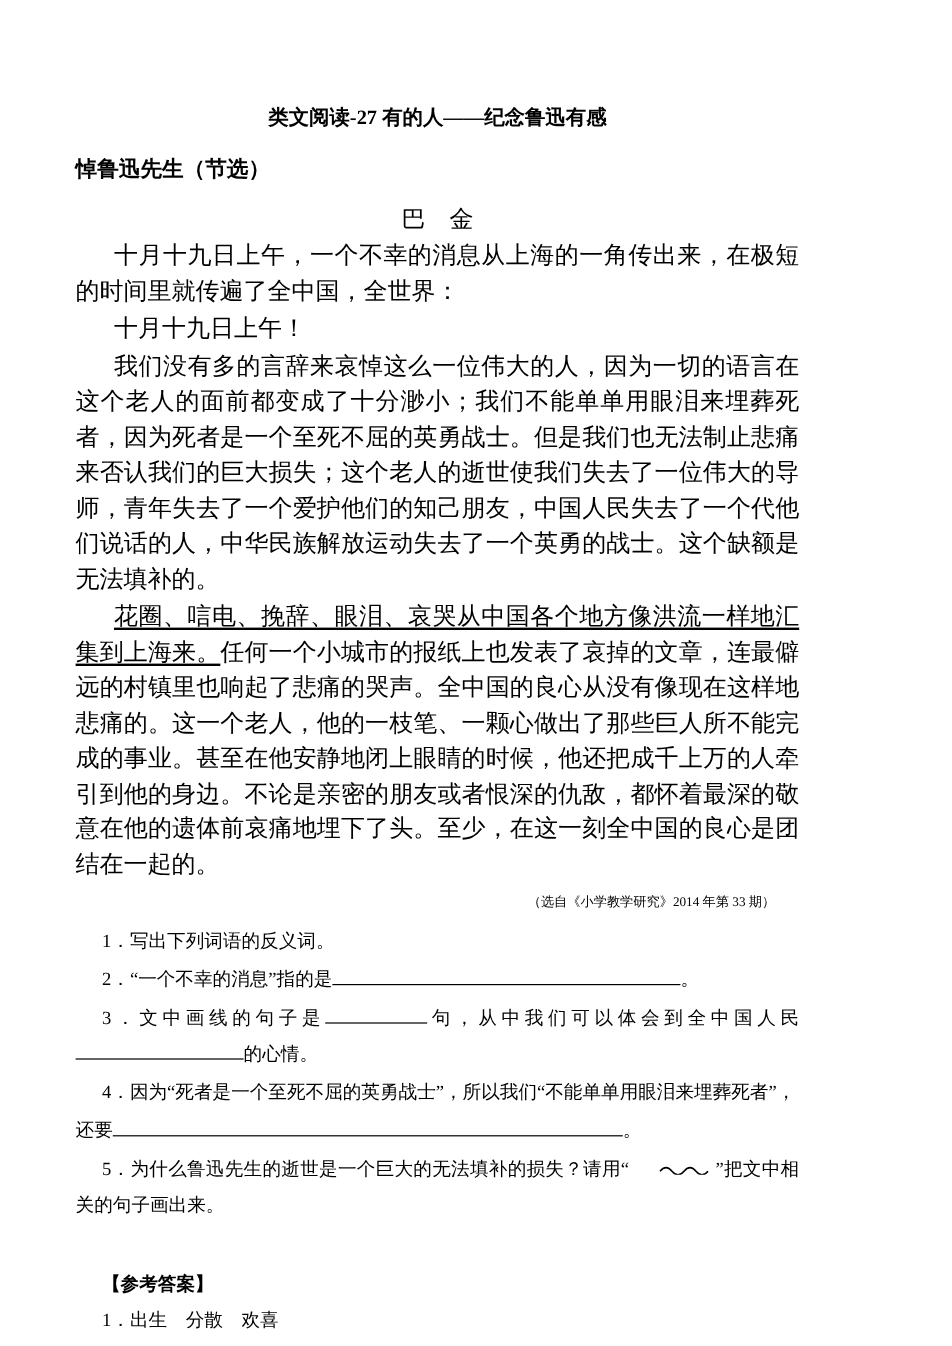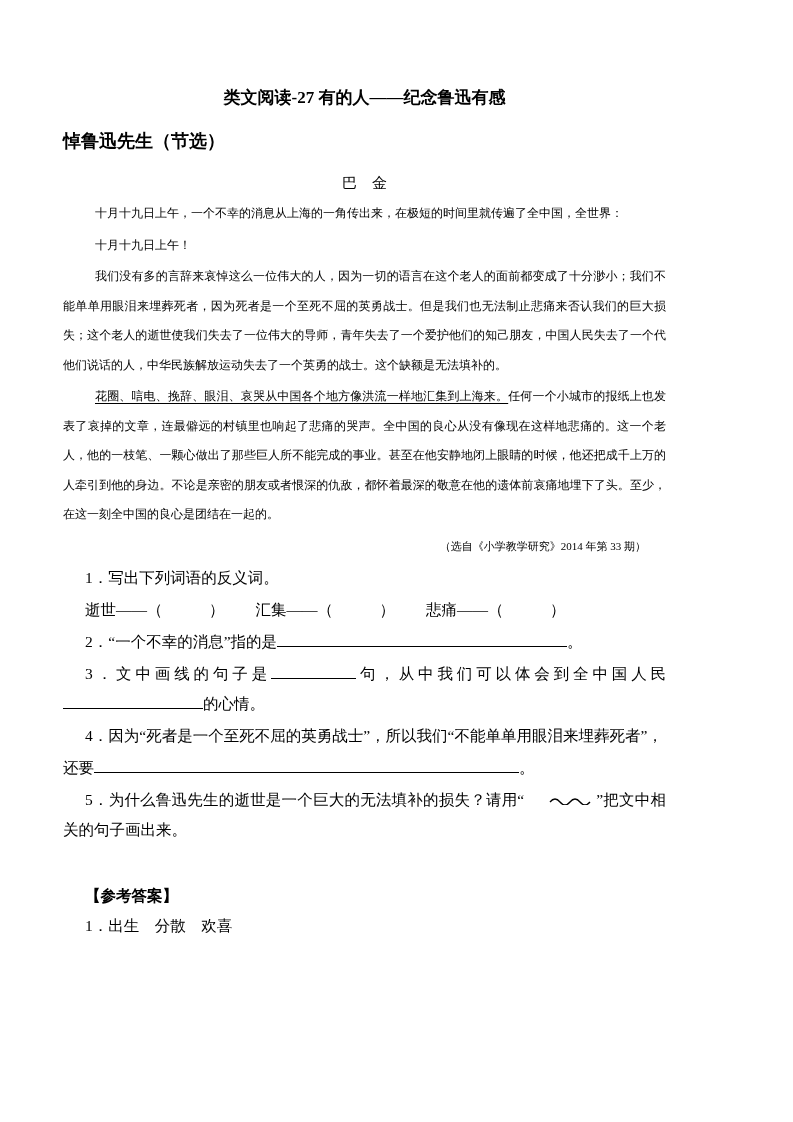--- a/index.html
+++ b/index.html
@@ -15,24 +15,24 @@
   }
   .doc-title{
     font-size:17px;font-weight:bold;text-align:center;
     line-height:20px;margin:0 0 23px 0;
   }
   .essay-title{
     font-size:18px;font-weight:bold;text-align:left;
     line-height:20px;margin:0 0 23px 0;
   }
   .author{
-    font-size:15px;text-align:center;line-height:18px;margin:0 0 7px 0;
+    font-size:20px;text-align:center;line-height:18px;margin:0 0 7px 0;
   }
   .essay p{
-    font-size:12px;line-height:29.5px;margin:2px 0 0 0;
+    font-size:20px;line-height:29.5px;margin:2px 0 0 0;
     text-align:justify;text-indent:32px;
   }
   .underlined{text-decoration:underline;text-underline-offset:3px;}
   .essay p.source{text-align:right;text-indent:0;padding-right:20px;font-size:11px;}
   .questions p{
     font-size:15.5px;line-height:30px;margin:2px 0 0 0;
     text-align:justify;text-indent:22px;
   }
   .questions p.cont{text-indent:0;}
   .blank{
@@ -64,21 +64,20 @@
   <div class="essay">
     <p>十月十九日上午，一个不幸的消息从上海的一角传出来，在极短的时间里就传遍了全中国，全世界：</p>
     <p>十月十九日上午！</p>
     <p>我们没有多的言辞来哀悼这么一位伟大的人，因为一切的语言在这个老人的面前都变成了十分渺小；我们不能单单用眼泪来埋葬死者，因为死者是一个至死不屈的英勇战士。但是我们也无法制止悲痛来否认我们的巨大损失；这个老人的逝世使我们失去了一位伟大的导师，青年失去了一个爱护他们的知己朋友，中国人民失去了一个代他们说话的人，中华民族解放运动失去了一个英勇的战士。这个缺额是无法填补的。</p>
     <p><span class="underlined">花圈、唁电、挽辞、眼泪、哀哭从中国各个地方像洪流一样地汇集到上海来。</span><span>任何一个小城市的报纸上也发表了哀掉的文章，连最僻远的村镇里也响起了悲痛的哭声。全中国的良心从没有像现在这样地悲痛的。这一个老人，他的一枝笔、一颗心做出了那些巨人所不能完成的事业。甚至在他安静地闭上眼睛的时候，他还把成千上万的人牵引到他的身边。不论是亲密的朋友或者恨深的仇敌，都怀着最深的敬意在他的遗体前哀痛地埋下了头。至少，在这一刻全中国的良心是团结在一起的。</span></p>
     <p class="source">（选自《小学教学研究》2014 年第 33 期）</p>
   </div>
 
   <div class="questions">
     <p>1．写出下列词语的反义词。</p>
-    <p>逝世——（　　　）　　汇集——（　　　）　　悲痛——（　　　）</p>
 
     <p><span>2．“一个不幸的消息”指的是</span><span class="blank w290"></span><span>。</span></p>
 
     <p><span>3．文中画线的句子是</span><span class="blank w85"></span><span>句，从中我们可以体会到全中国人民</span><span class="blank w140"></span><span>的心情。</span></p>
 
     <p>4．因为“死者是一个至死不屈的英勇战士”，所以我们“不能单单用眼泪来埋葬死者”，</p>
     <p class="cont"><span>还要</span><span class="blank w425"></span><span>。</span></p>
 
     <p><span>5．为什么鲁迅先生的逝世是一个巨大的无法填补的损失？请用“</span><span class="wavy-mark"><svg width="46" height="10" viewBox="0 0 46 10" xmlns="http://www.w3.org/2000/svg">
             <path d="M2 7 Q7 1 12 7 T22 7 T32 7 T42 7" stroke="#000" stroke-width="1.3" fill="none"></path>

